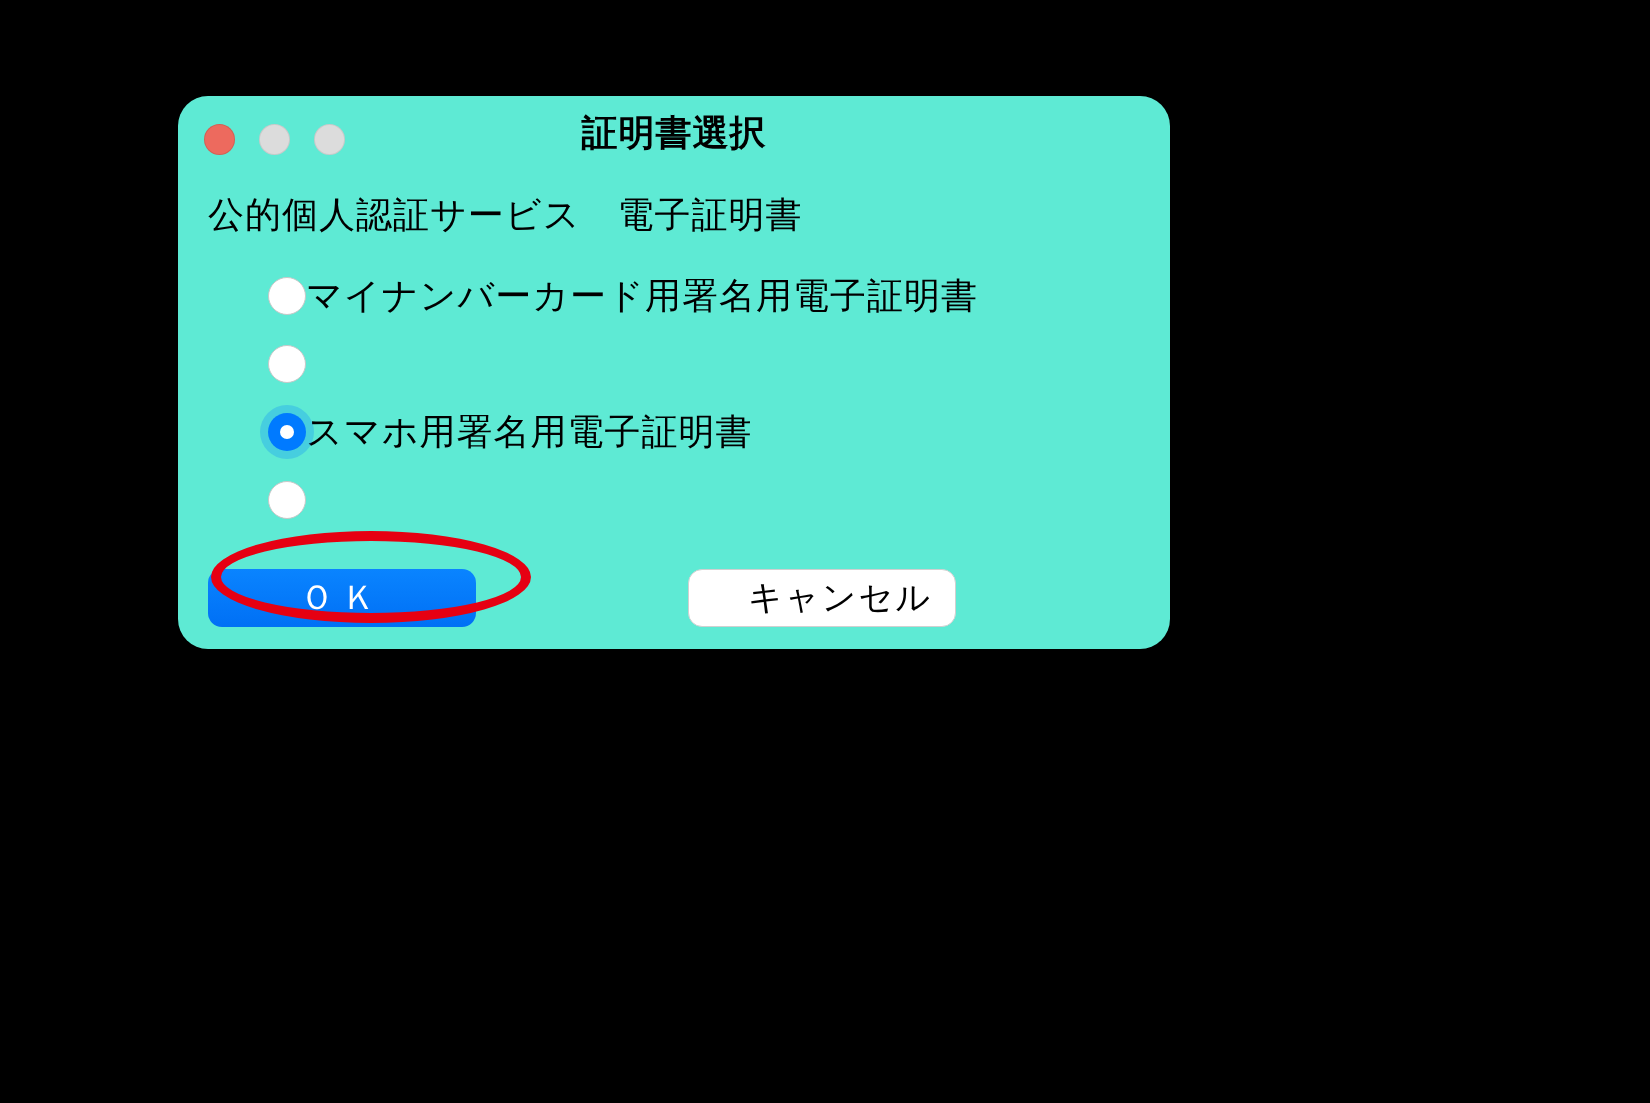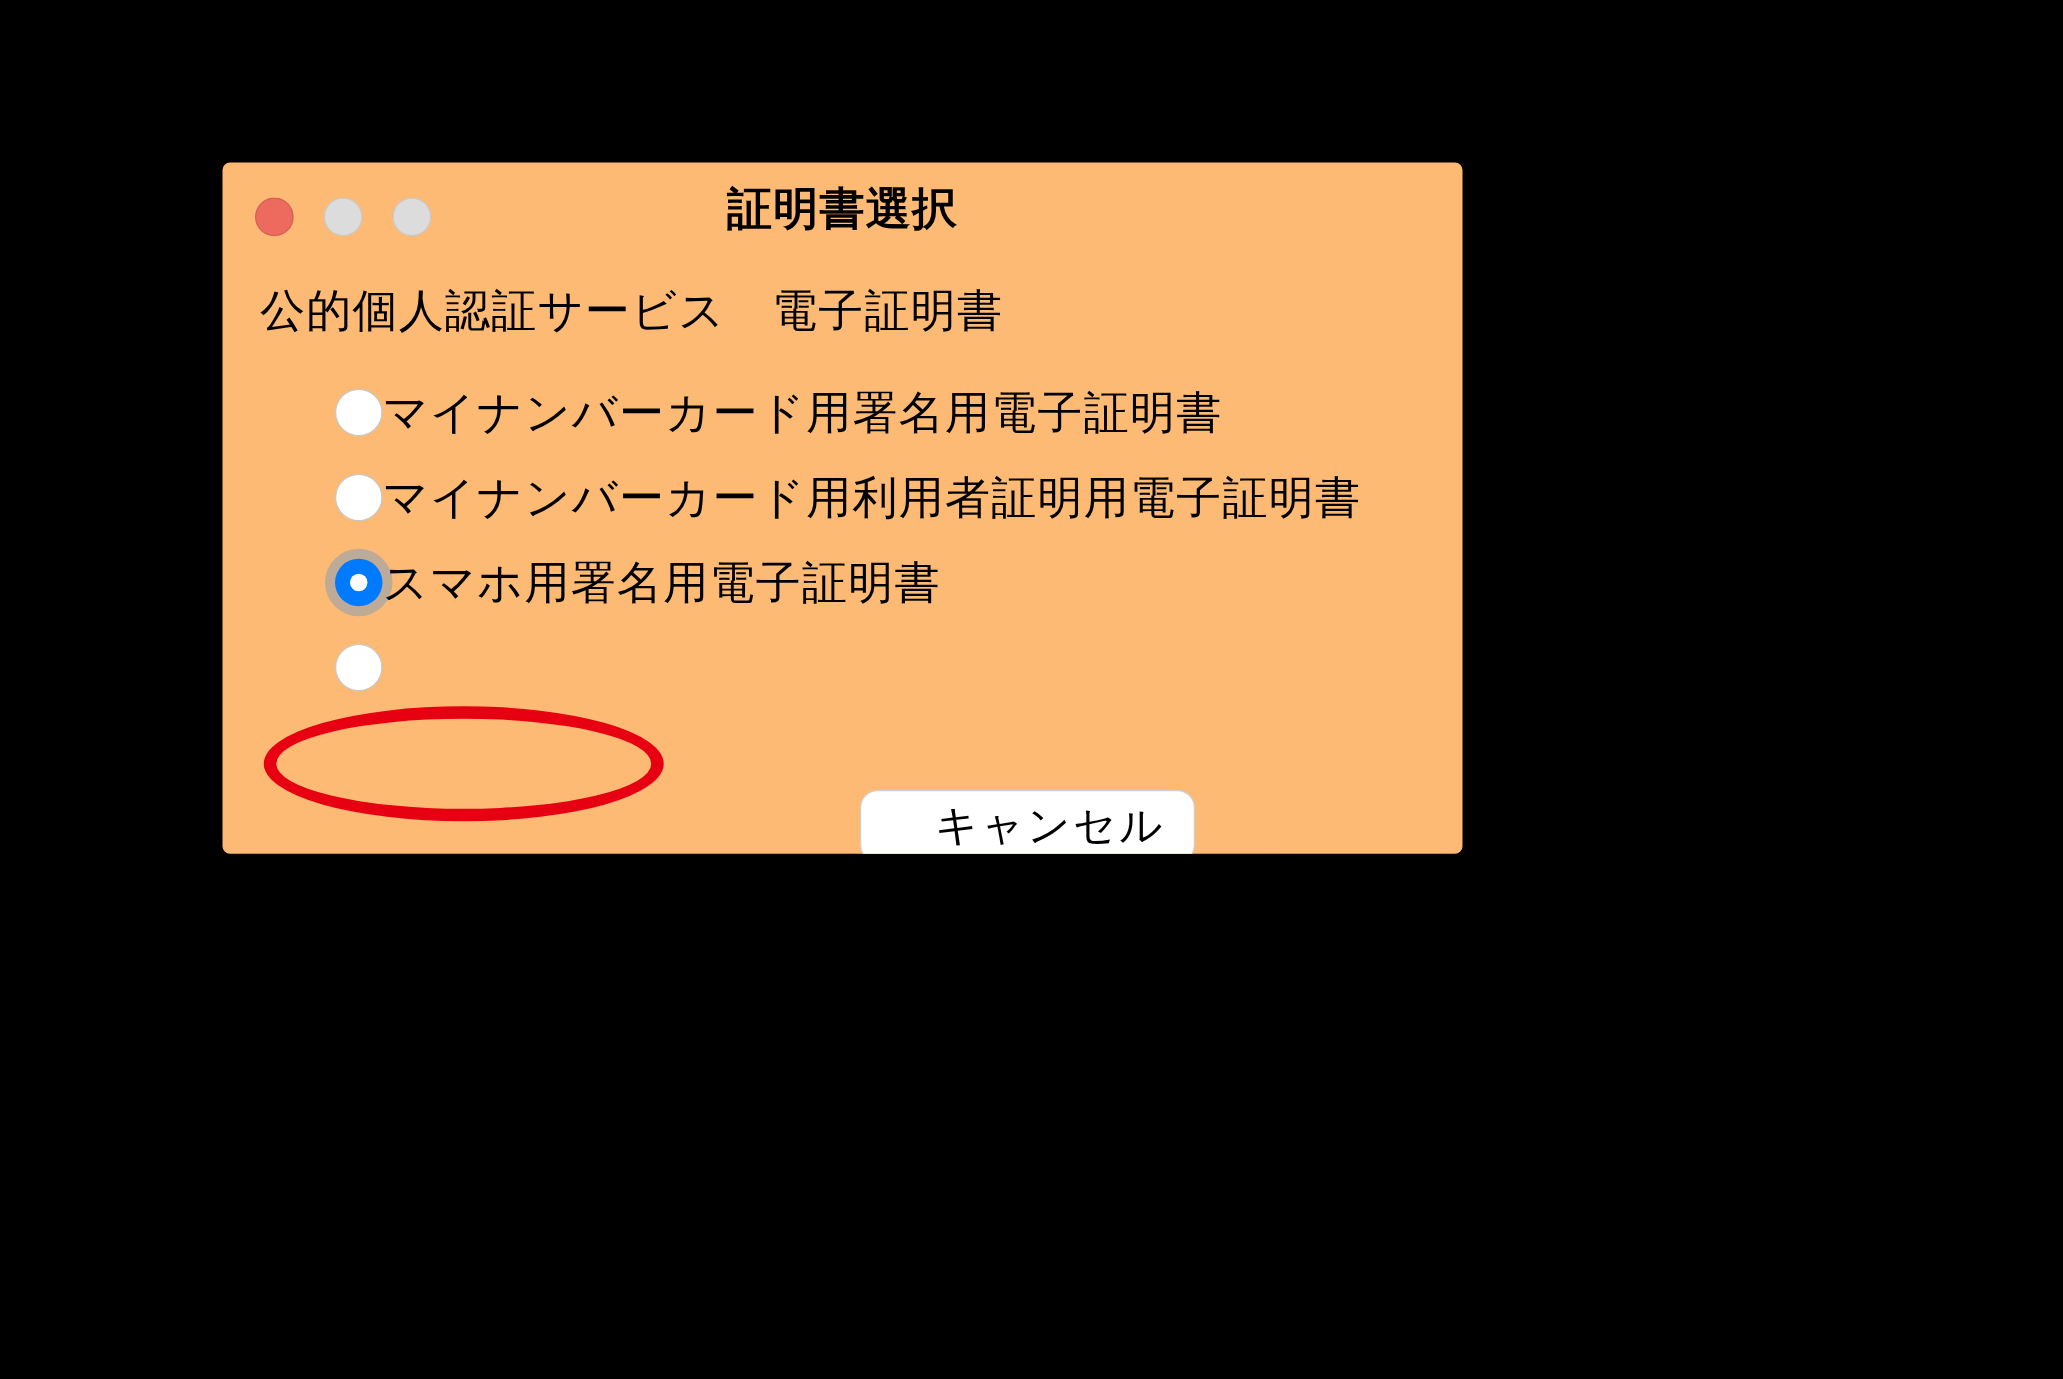--- a/index.html
+++ b/index.html
@@ -12,25 +12,25 @@
       background: #000;
       width: 1650px;
       height: 1103px;
       font-family: -apple-system, "Hiragino Sans", "Hiragino Kaku Gothic ProN", sans-serif;
       position: relative;
     }
     
     .dialog {
       position: absolute;
       left: 178px;
-      top: 130px;
+      top: 96px;
       width: 992px;
       height: 553px;
-      background: #fdba74;
-      border-radius: 6px;
+      background: #5eead4;
+      border-radius: 30px;
       box-shadow: 0 10px 40px rgba(0,0,0,0.5);
       overflow: hidden;
     }
     
     .titlebar {
       position: relative;
       height: 75px;
       display: flex;
       align-items: center;
     }
@@ -205,33 +205,33 @@
 
     <div class="radio-group">
 
       <div class="radio-item">
         <div class="radio-circle"></div>
         <div class="radio-label">マイナンバーカード用署名用電子証明書</div>
       </div>
 
       <div class="radio-item">
         <div class="radio-circle"></div>
-        <div class="radio-label">マイナンバーカード用利用者証明用電子証明書</div>
       </div>
 
       <div class="radio-item selected">
         <div class="radio-circle"></div>
         <div class="radio-label">スマホ用署名用電子証明書</div>
       </div>
 
       <div class="radio-item">
         <div class="radio-circle"></div>
       </div>
 
     </div>
   </div>
 
   <div class="button-row">
+    <button class="btn btn-ok">ＯＫ</button>
     <button class="btn btn-cancel">キャンセル</button>
     <div class="ok-highlight"></div>
   </div>
 
 </div>
 
 </body></html>

